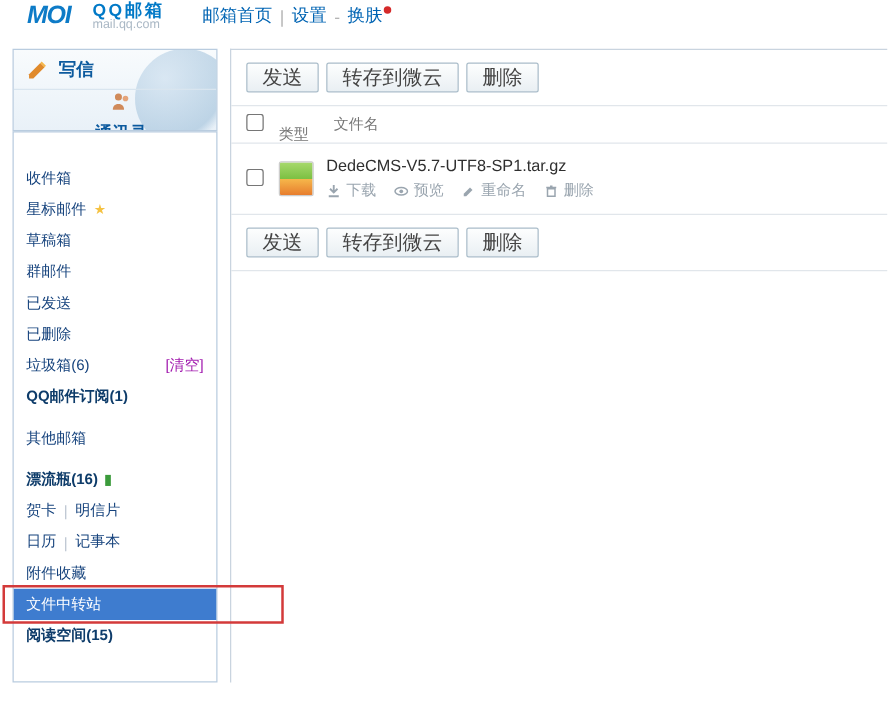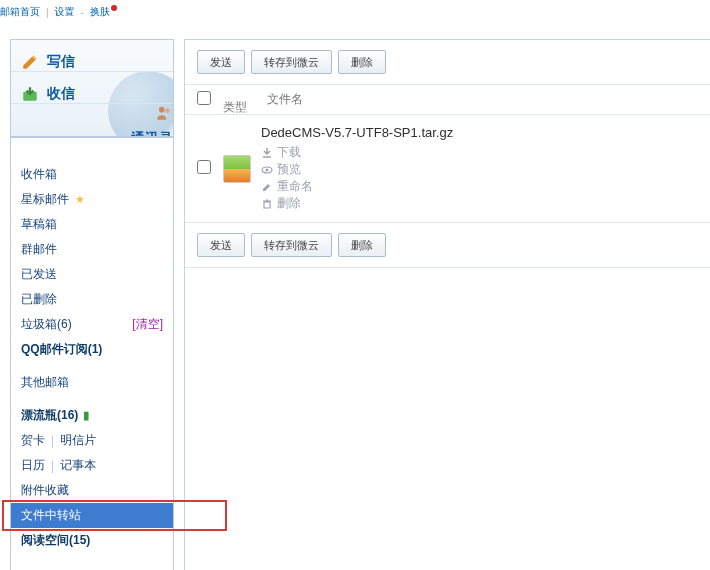--- a/index.html
+++ b/index.html
@@ -41,23 +41,24 @@
       flex-direction: column;
       margin-left: 6px;
       font-size: 11px;
       line-height: 11px;
     }
     .logo-sub .cn { color: #0079c7; font-weight: bold; font-size: 14px; letter-spacing: 2px; }
     .logo-sub .en { color: #aab8c5; font-size: 10px; }
     .top-links {
       display: flex;
       align-items: center;
+      margin-left: 30px;
       gap: 6px;
       color: #0064b3;
-      font-size: 10px;
+      font-size: 14px;
     }
     .top-links a { color: #0064b3; text-decoration: none; cursor: pointer; }
     .top-links .sep { color: #b4b4b4; }
     .top-links .dot {
       display: inline-block;
       width: 6px;
       height: 6px;
       background: #d52a2a;
       border-radius: 50%;
       vertical-align: super;
@@ -84,21 +85,21 @@
       right: -15px;
       bottom: -15px;
       width: 80px;
       height: 80px;
       background: radial-gradient(circle at 30% 30%, #c8dced, #9ebfd9 60%, transparent 70%);
       opacity: 0.6;
       border-radius: 50%;
     }
     .nav-item {
       display: flex;
-      align-items: flex-end;
+      align-items: center;
       gap: 8px;
       height: 32px;
       padding-left: 10px;
       color: #0c5a9e;
       font-size: 14px;
       font-weight: bold;
       border-bottom: 1px solid #d9e5ef;
       cursor: pointer;
       position: relative;
       z-index: 1;
@@ -155,21 +156,21 @@
     }
     .toolbar {
       padding: 10px 12px;
       display: flex;
       gap: 6px;
       border-bottom: 1px solid #e1e6eb;
     }
     .toolbar button {
       height: 24px;
       padding: 0 12px;
-      font-size: 11px;
+      font-size: 16px;
       color: #444;
       background: linear-gradient(#fdfefe, #e9eff3);
       border: 1px solid #a9bcc9;
       border-radius: 2px;
       cursor: pointer;
     }
     .table-head {
       display: flex;
       align-items: center;
       height: 30px;
@@ -191,66 +192,66 @@
       width: 28px; height: 28px;
       background: linear-gradient(#a7d96c, #7cc043 50%, #f6b84b 50%, #e77d2e);
       border: 1px solid #ccc;
       border-radius: 2px;
       margin-right: 10px;
     }
     .file-info { flex: 1; }
     .file-name { color: #2f2f2f; font-size: 13px; margin-bottom: 4px; }
     .file-actions {
       display: flex;
+      gap: 14px;
       color: #9aa5af;
       font-size: 12px;
-      flex-direction: column;
     }
     .file-actions span {
       display: inline-flex;
       align-items: center;
       gap: 4px;
       cursor: pointer;
     }
     .file-actions svg { width: 12px; height: 12px; }
     input[type="checkbox"] { width: 14px; height: 14px; cursor: pointer; }
   </style>
 </head>
 <body>
 
 <div class="header">
+  <div class="logo-area">
+    <div class="logo-box">
+      <span class="logo-text">MOI</span>
+    </div>
+    <div class="logo-sub">
+      <span class="cn">QQ邮箱</span>
+      <span class="en">mail.qq.com</span>
+    </div>
+  </div>
   <div class="top-links">
     <a>邮箱首页</a>
     <span class="sep">|</span>
     <a>设置</a>
     <span class="sep">-</span>
     <a><span>换肤</span><span class="dot"></span></a>
   </div>
 </div>
 
 <div class="layout">
   <div class="sidebar">
     <div class="nav-box">
       <div class="nav-item">
         <span class="icon">
           <svg viewBox="0 0 16 16">
               <path fill="#e08a2c" d="M2 11l8-8 3 3-8 8H2z"></path>
               <path fill="#f5b84b" d="M10 3l3 3 1-1-3-3z"></path>
             </svg>
         </span>
         <span>写信</span>
-      </div>
-      <div class="nav-item">
-        <span class="icon">
-          <svg viewBox="0 0 16 16">
-              <rect x="2" y="6" width="12" height="8" fill="#5cb85c" rx="1"></rect>
-              <path d="M8 2v6M5 5l3 3 3-3" stroke="#3a8a3a" stroke-width="2" fill="none"></path>
-            </svg>
-        </span>
-        <span>收信</span>
       </div>
       <div class="nav-item">
         <span class="icon">
           <svg viewBox="0 0 16 16">
               <circle cx="6" cy="5" r="2.5" fill="#d08a5a"></circle>
               <circle cx="11" cy="6" r="2" fill="#e5a47a"></circle>
               <path d="M2 14c0-3 2-4 4-4s4 1 4 4" fill="#d08a5a"></path>
             </svg>
         </span>
         <span>通讯录</span>

